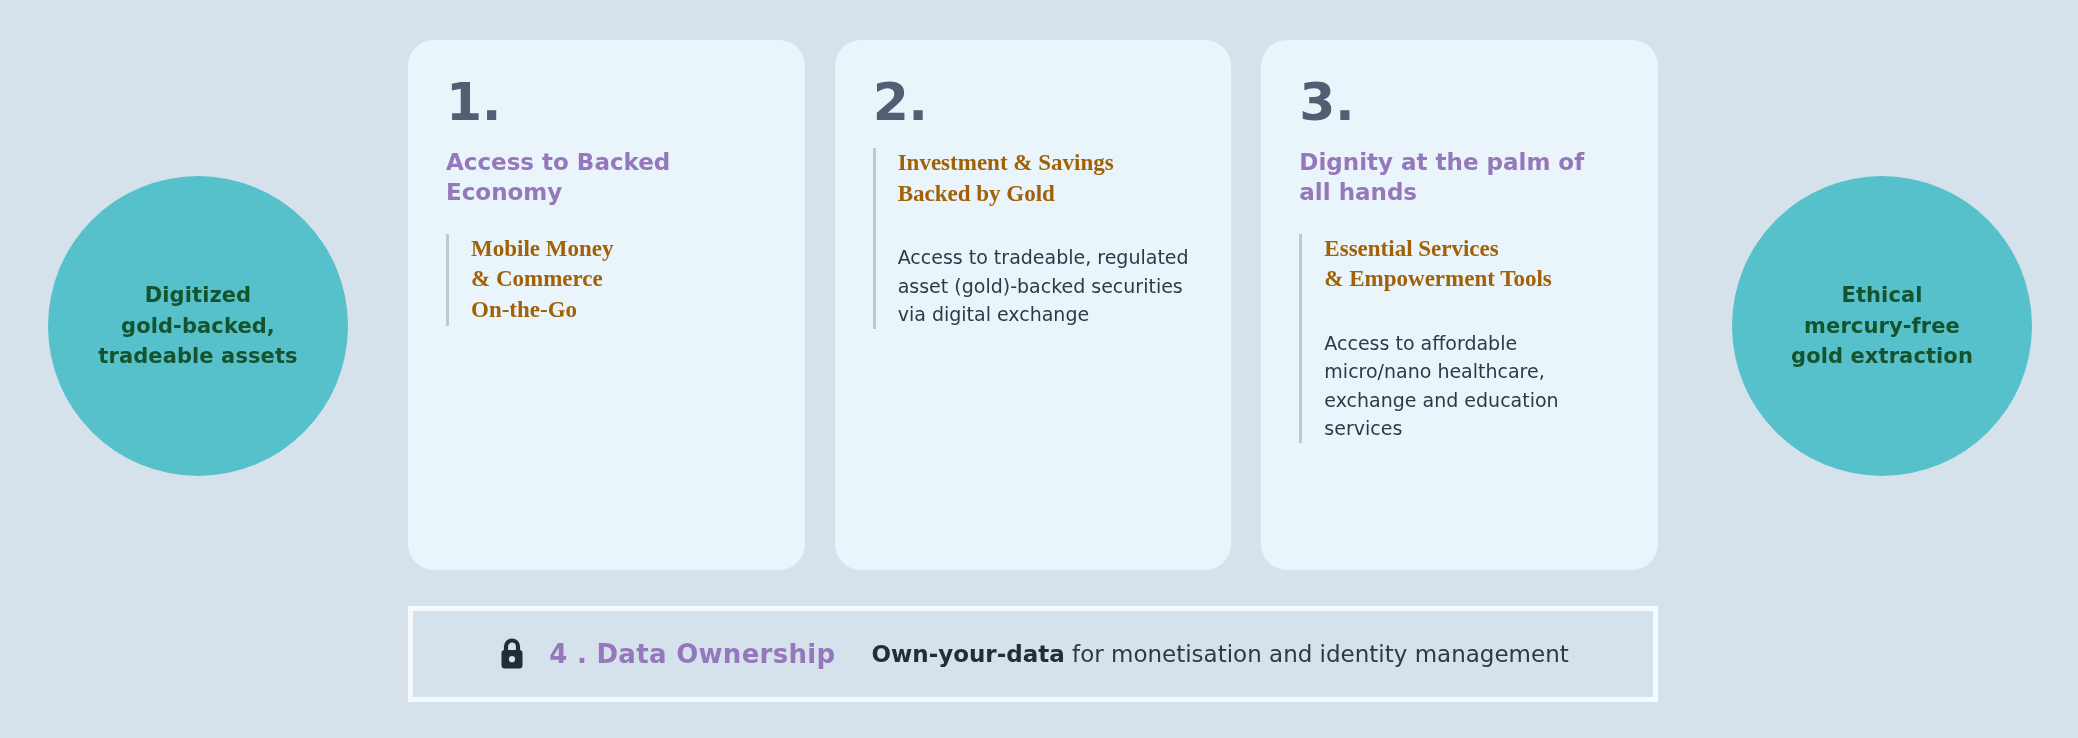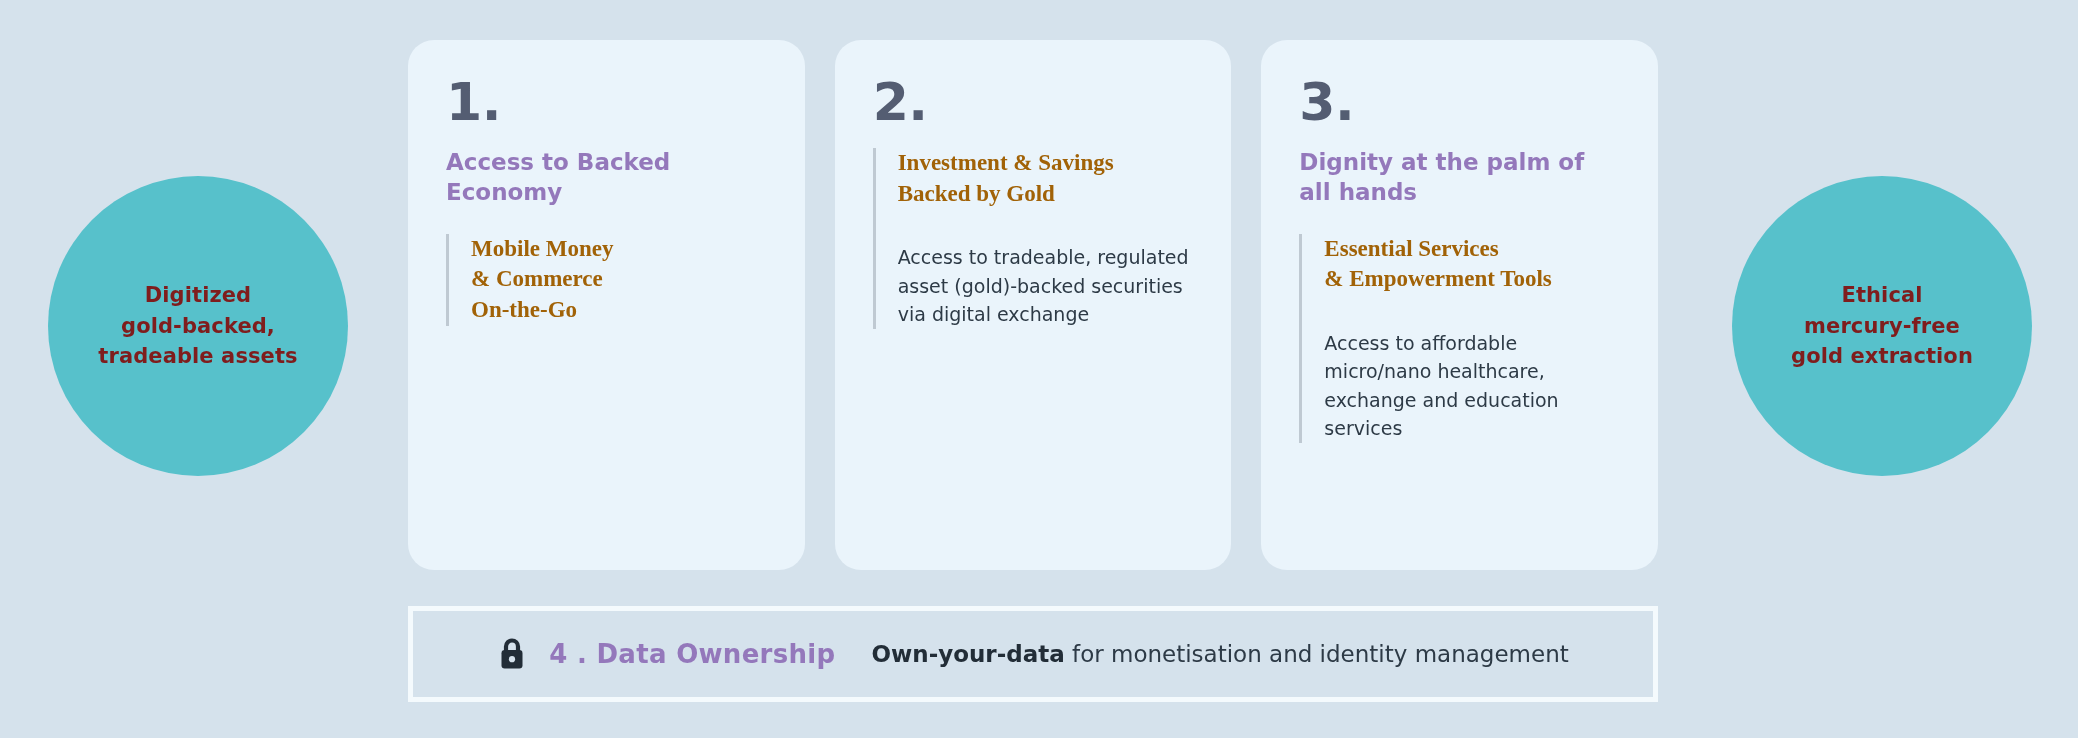--- a/index.html
+++ b/index.html
@@ -17,21 +17,21 @@
 
   
   .circle {
     position: absolute;
     border-radius: 50%;
     background: #57c1cb;
     display: flex;
     align-items: center;
     justify-content: center;
     text-align: center;
-    color: #7f1d1d;
+    color: #14532d;
     font-weight: 700;
     font-size: 21px;
     line-height: 1.45;
     letter-spacing: 0.1px;
   }
   .circle-left  { left: 48px;  top: 176px; width: 300px; height: 300px; }
   .circle-right { left: 1732px; top: 176px; width: 300px; height: 300px; justify-content: center; }
   .circle-text { padding: 0 22px; }
   .circle-text span { display: block; white-space: nowrap; }
 

